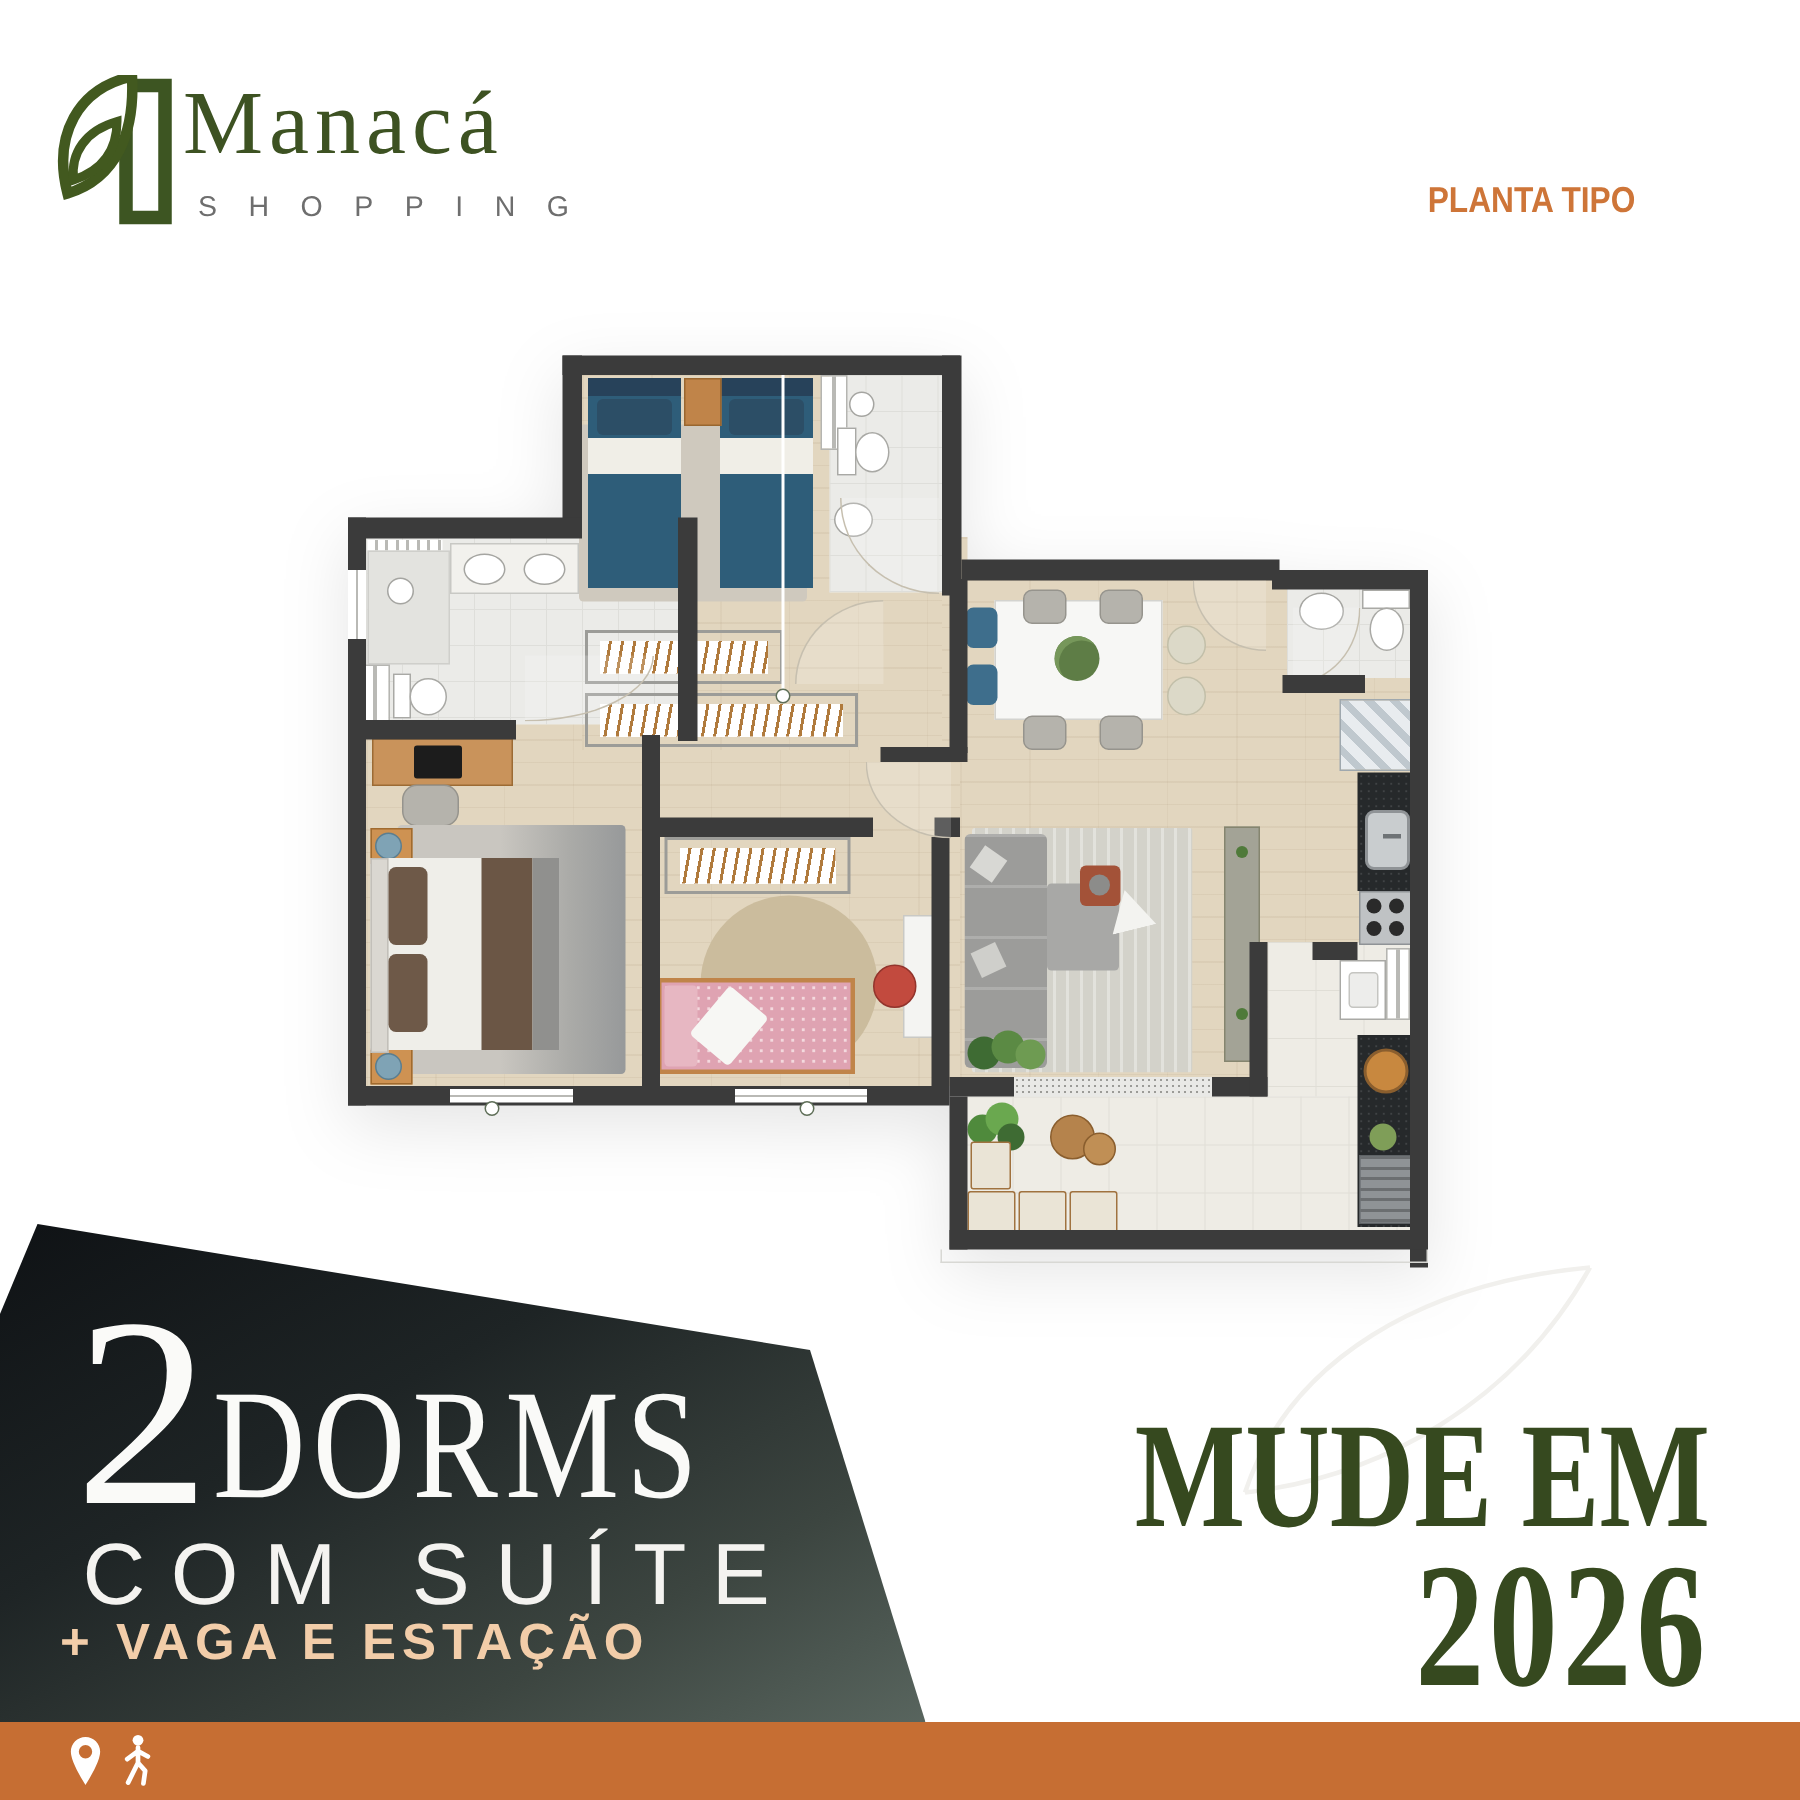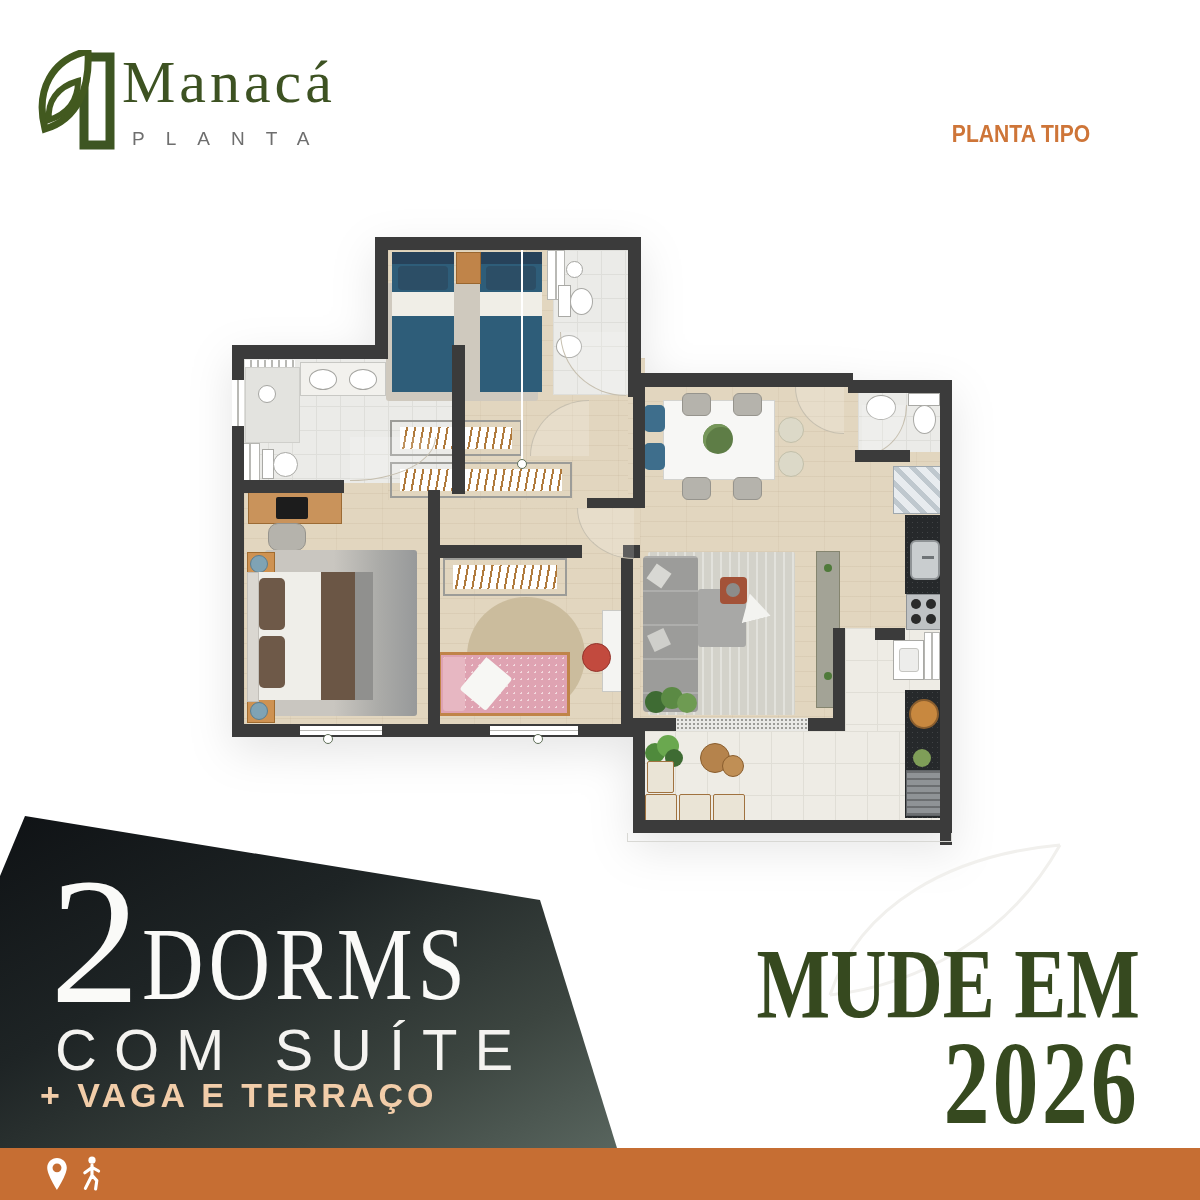--- a/index.html
+++ b/index.html
@@ -70,21 +70,21 @@
 
 <div class="abs" style="left:36px;top:44px;">
   <div class="abs" style="left:0;top:6px;">
     <svg width="80" height="102" viewBox="0 0 80 102">
       <rect x="48" y="7" width="26" height="88" fill="none" stroke="#3D5522" stroke-width="9"></rect>
       <path d="M52 1 C 16 9, -1 40, 9 79 C 42 69, 54 38, 52 1 Z" fill="#fff" stroke="#42591F" stroke-width="7"></path>
       <path d="M42 31 C 21 37, 11 52, 13 70 C 34 63, 42 49, 42 31 Z" fill="#fff" stroke="#42591F" stroke-width="6"></path>
     </svg>
   </div>
   <div class="abs brand-name" style="left:86px;top:8px;">Manacá</div>
-  <div class="abs brand-city" style="left:96px;top:74px;">PLANTA</div>
+  <div class="abs brand-city" style="left:96px;top:74px;">SHOPPING</div>
 </div>
 
 <div class="abs" style="left:944px;top:120px;width:130px;text-align:center;">
   <div class="badge-label">PLANTA TIPO</div>
 </div>
 
 <div id="plan" class="abs">
 
   <div class="abs wood" style="left:14px;top:121px;width:401px;height:366px;"></div>
   <div class="abs wood" style="left:158px;top:13px;width:240px;height:250px;"></div>
@@ -272,21 +272,21 @@
 </div>
 
 <svg class="abs" style="left:770px;top:835px;" width="300" height="170" viewBox="0 0 300 170">
   <path d="M290 10 C 180 20, 90 70, 60 160 M60 160 C 150 150, 240 100, 290 10" fill="none" stroke="#F1F0ED" stroke-width="3"></path>
 </svg>
 
 <div id="offer" class="abs">
   <div class="abs offer-num" style="left:50px;top:52px;">2</div>
   <div class="abs offer-dorms" style="left:142px;top:112px;">DORMS</div>
   <div class="abs offer-suite" style="left:55px;top:216px;">COM SUÍTE</div>
-  <div class="abs offer-extra" style="left:40px;top:276px;">+ VAGA E TERRAÇO</div>
+  <div class="abs offer-extra" style="left:40px;top:276px;">+ VAGA E ESTAÇÃO</div>
 </div>
 
 <div class="abs" style="left:540px;top:938px;width:600px;text-align:right;">
   <div class="cta-line" style="font-size:100px;">MUDE EM</div>
   <div class="cta-line" style="font-size:118px;letter-spacing:4px;">2026</div>
 </div>
 
 <div id="footer" class="abs">
   <div style="margin-left:44px;display:flex;align-items:center;gap:10px;">
     <svg width="26" height="34" viewBox="0 0 24 32">

